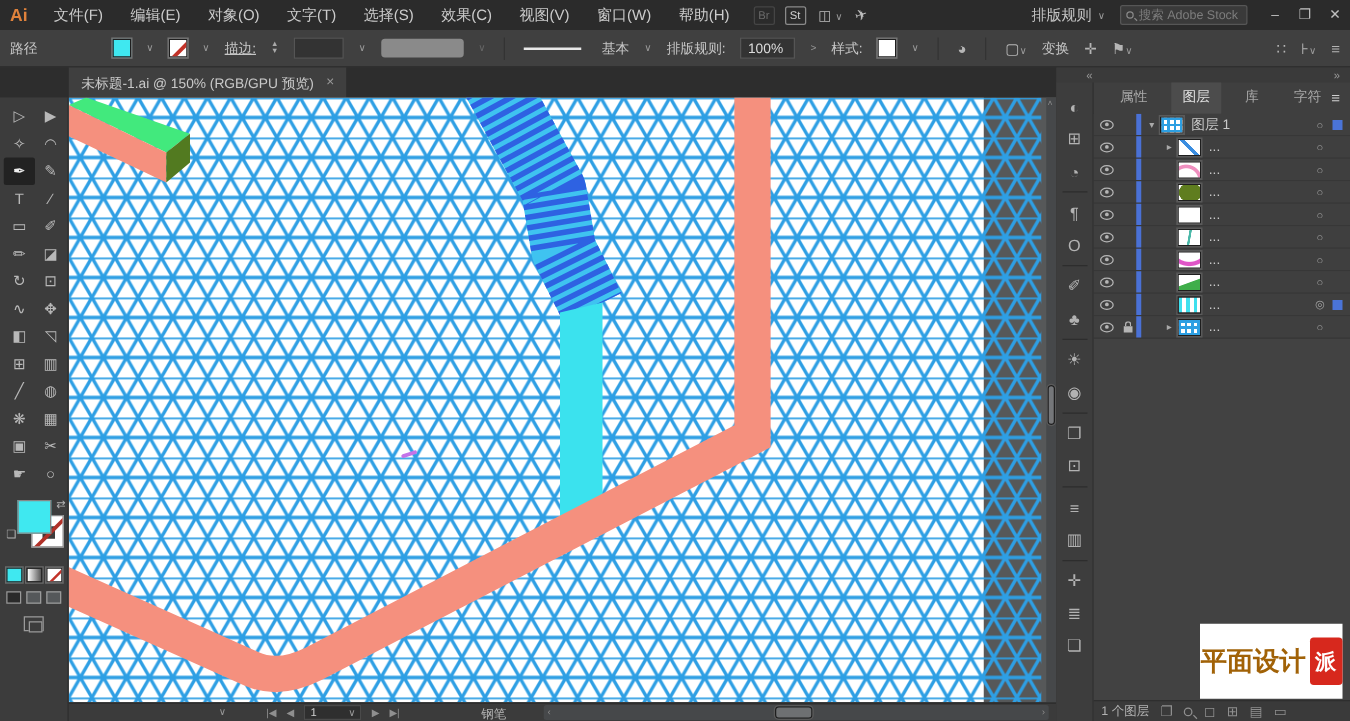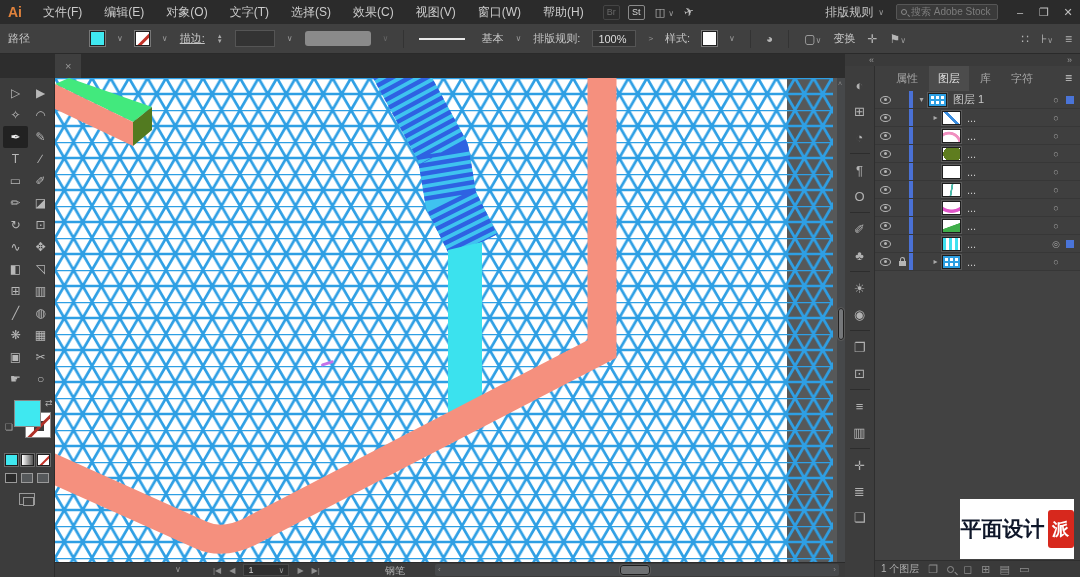--- a/index.html
+++ b/index.html
@@ -92,21 +92,21 @@
   .hscroll .thumb{position:absolute;left:185px;top:1px;width:30px;height:10px;background:#6e7072;border-radius:3px;}
 
   
   .dock{width:235px;background:#3a3a3a;display:flex;flex-direction:column;position:relative;}
   .dockhead{height:12px;display:flex;justify-content:space-between;padding:0 8px 0 24px;color:#9a9a9a;font-size:9px;line-height:12px;}
   .dockbody{flex:1;display:flex;min-height:0;}
   .iconstrip{width:30px;background:#3d3d3d;border-right:1px solid #2e2e2e;display:flex;flex-direction:column;align-items:center;padding-top:6px;}
   .strip-ic{height:26px;display:flex;align-items:center;justify-content:center;color:#b2b2b2;font-size:13px;width:100%;}
   .strip-sep{width:20px;height:1px;background:#2d2d2d;margin:3px 0;}
   .panel{flex:1;background:#3f3f3f;display:flex;flex-direction:column;min-width:0;}
-  .paneltabs{height:25px;display:flex;align-items:center;gap:2px;padding-left:12px;font-size:11px;color:#a8a8a8;position:relative;}
+  .paneltabs{height:25px;display:flex;align-items:center;gap:10px;padding-left:12px;font-size:11px;color:#a8a8a8;position:relative;}
   .ptab{padding:0 9px;line-height:25px;white-space:nowrap;}
   .ptab.active{background:#4c4c4c;color:#e2e2e2;}
   .panelmenu{position:absolute;right:8px;top:5px;color:#cfcfcf;font-size:12px;}
   .layers{flex:1;overflow:hidden;background:#424242;}
   .lrow{height:18px;display:flex;align-items:center;border-bottom:1px solid #373737;background:#3f3f3f;position:relative;}
   .lrow .eyecell{width:20px;display:flex;justify-content:center;}
   .eye{width:11px;height:8px;border:1px solid #b5b5b5;border-radius:50%;position:relative;}
   .eye::after{content:"";position:absolute;left:3px;top:1.6px;width:3px;height:3px;background:#b5b5b5;border-radius:50%;}
   .lockcell{width:14px;display:flex;justify-content:center;}
   .lock{width:7px;height:5px;background:#b5b5b5;position:relative;margin-top:3px;}
@@ -130,21 +130,21 @@
   .thumb[data-thumb="green"]{background:linear-gradient(160deg,rgba(0,0,0,0) 48%,#3fae4a 52%),#fff;}
   .thumb[data-thumb="stripes"]{background:repeating-linear-gradient(90deg,#3fe0ee 0 3px,#fff 3px 6px);}
   .panelempty{flex:1;background:#424242;}
   .panelfoot{height:17px;background:#3a3a3a;border-top:1px solid #2e2e2e;display:flex;align-items:center;gap:9px;padding:0 6px;font-size:10px;color:#b2b2b2;}
   .foot-ic{color:#8f8f8f;font-size:11px;}
   .foot-mag{width:7px;height:7px;border:1.3px solid #8f8f8f;border-radius:50%;position:relative;}
   .foot-mag::after{content:"";position:absolute;left:6px;top:6px;width:4px;height:1.4px;background:#8f8f8f;transform:rotate(45deg);}
 
   
   .watermark{position:absolute;right:6px;bottom:18px;width:114px;height:60px;background:#fff;display:flex;align-items:center;justify-content:center;gap:3px;z-index:5;}
-  .wm-text{color:#0f172a;font-weight:bold;font-size:21px;letter-spacing:0px;white-space:nowrap;}
+  .wm-text{color:#a16207;font-weight:bold;font-size:21px;letter-spacing:0px;white-space:nowrap;}
   .wm-badge{width:26px;height:38px;background:#d7281d;color:#fff;font-size:17px;font-weight:bold;display:flex;align-items:center;justify-content:center;border-radius:3px;}
 </style>
 </head>
 <body>
 
 <div class="window">
 
   <div class="titlebar">
     <span class="ai-logo">Ai</span>
     <nav class="menubar">
@@ -216,20 +216,21 @@
     <span class="cb-ic"><span>⊦</span><span class="chev">∨</span></span>
     <span class="cb-ic">≡</span>
   </div>
 
   <div class="main">
     <div class="work">
 
       <div class="tabrow">
         <div style="width:55px;height:100%;"></div>
         <div class="doctab">
+          <span>未标题-1.ai @ 150% (RGB/GPU 预览)</span>
           <span class="close">×</span>
         </div>
       </div>
 
       <div class="workrow">
 
         <div class="toolbar">
           <div class="toolgrid">
               <span class="tool">▷</span>
               <span class="tool">▶</span>

